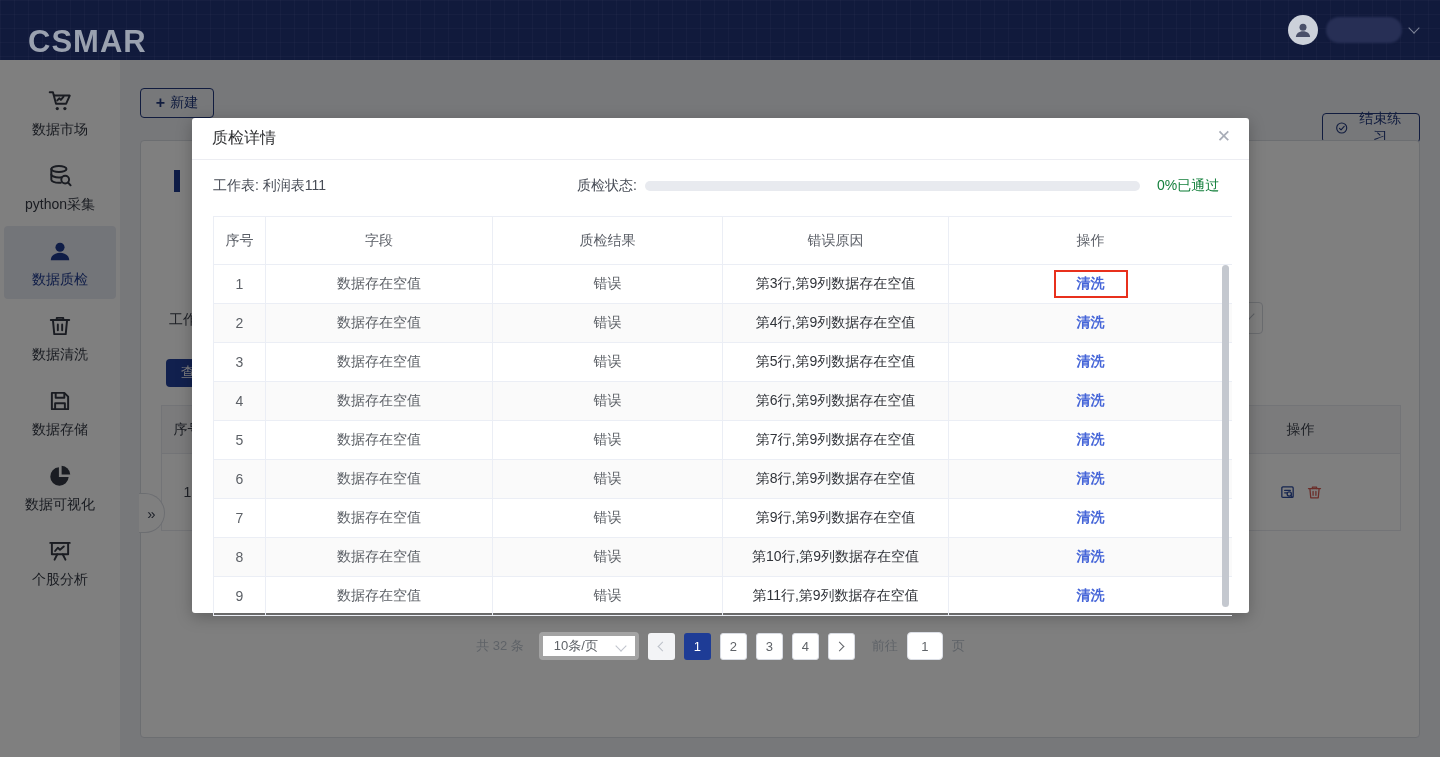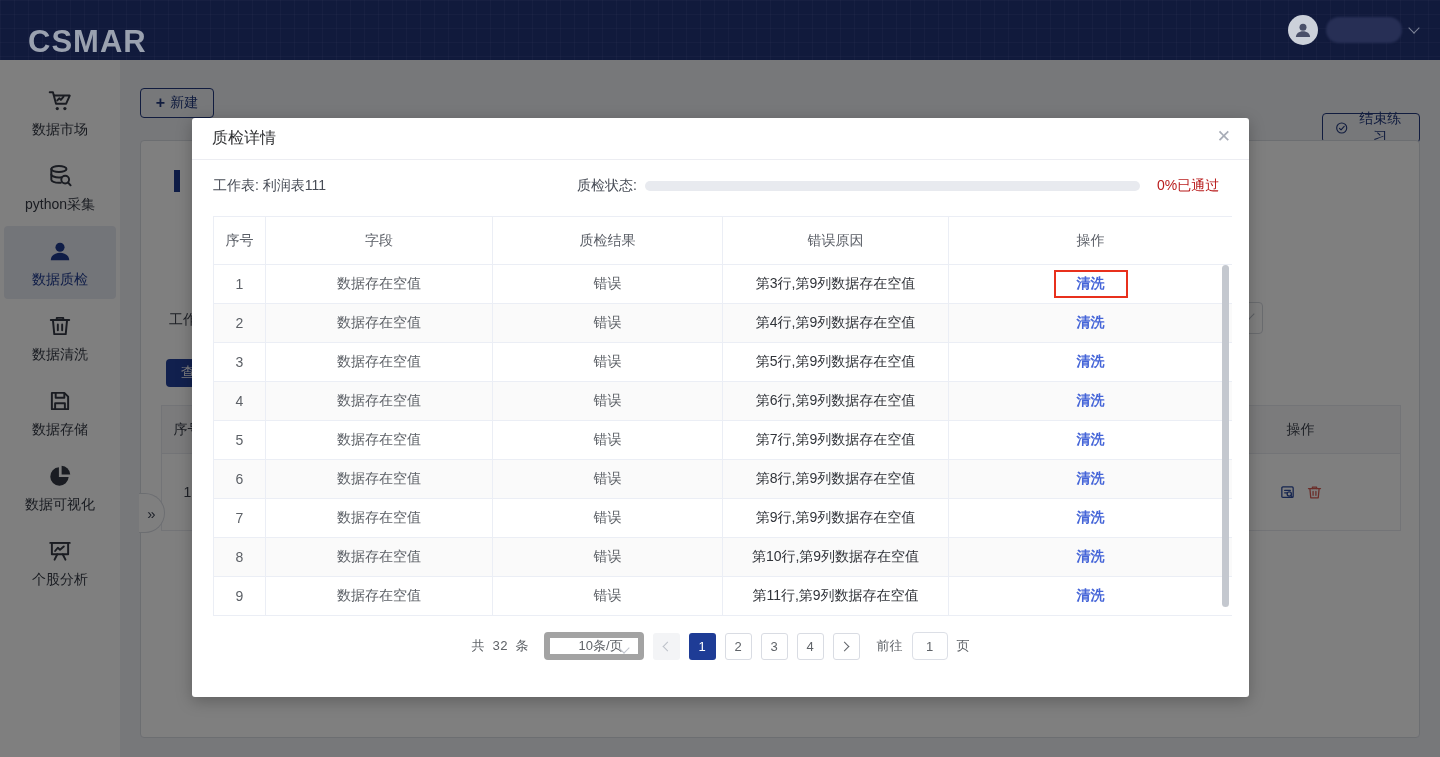--- a/index.html
+++ b/index.html
@@ -41,62 +41,62 @@
   .bg-table { position:absolute; left:20px; top:264px; width:1240px; border-collapse:collapse; table-layout:fixed; font-size:14px; color:#3c414c; }
   .bg-table th, .bg-table td { border:1px solid #e6e9ef; text-align:center; font-weight:400; }
   .bg-table th { background:#f6f7f9; height:48px; line-height:21px; padding:3px; }
   .bg-table td { height:77px; background:#fff; }
   .bg-row-icons { display:flex; gap:10px; justify-content:center; align-items:center; }
   .collapse-tab { position:absolute; left:-2px; top:352px; width:26px; height:40px; background:#fff; border:1px solid #d9dce3;
     border-left:none; border-radius:0 20px 20px 0; display:flex; align-items:center; justify-content:center;
     color:#3f4656; font-size:15px; cursor:pointer; }
 
   
-  .pg-select { position:relative; width:100px; height:28px; border:6px solid #a3a3a3; border-radius:4px; background:#fff;
-    display:flex; align-items:center; padding-left:29px; color:#5f6368; cursor:pointer; }
+  .pg-select { position:relative; width:100px; height:28px; border:4px solid #a3a3a3; border-radius:4px; background:#fff;
+    display:flex; align-items:center; padding-left:11px; color:#5f6368; cursor:pointer; }
   .pg-select .chev-down { position:absolute; right:10px; top:10px; border-color:#c0c4cc; }
   .pg-btn { width:27px; height:27px; border-radius:3px; display:flex; align-items:center; justify-content:center;
     background:#fff; border:1px solid #d9dce3; color:#5f6368; cursor:pointer; font-size:13px; }
   .pg-btn.dis { background:#f3f4f6; border:none; color:#bcc1c9; cursor:default; }
   .pg-btn.active { background:#1e3c96; border:none; color:#fff; }
   .chev-l { width:7px; height:7px; border-left:1.6px solid currentColor; border-bottom:1.6px solid currentColor; transform:rotate(45deg); margin-left:3px; }
   .chev-r { width:7px; height:7px; border-right:1.6px solid currentColor; border-top:1.6px solid currentColor; transform:rotate(45deg); margin-right:3px; }
   .pg-input { width:36px; height:28px; border:1px solid #dcdfe6; border-radius:4px; text-align:center; font-size:13px; color:#5f6368; background:#fff; }
 
   
   .overlay { position:absolute; left:0; top:60px; width:1440px; height:697px; background:rgba(0,0,0,0.5); z-index:10; }
 
   
-  .modal { position:absolute; left:192px; top:118px; width:1057px; height:579px; background:#fff; border-radius:3px;
+  .modal { position:absolute; left:192px; top:118px; width:1057px; height:495px; background:#fff; border-radius:3px;
     box-shadow:0 4px 16px rgba(0,0,0,0.25); z-index:20; }
   .modal-head { position:relative; height:42px; border-bottom:1px solid #ecedf2; display:flex; align-items:center; padding:0 20px; }
   .modal-title { font-size:16px; color:#303133; }
   .modal-close { position:absolute; right:18px; top:10px; font-size:17px; color:#a8adb7; cursor:pointer; line-height:1; }
   .modal-info { position:absolute; left:0; top:56px; width:100%; height:24px; font-size:14px; color:#464b55; }
   .ws-text { position:absolute; left:21px; top:3px; }
   .status-label { position:absolute; left:385px; top:3px; }
   .progress-track { position:absolute; left:453px; top:7px; width:495px; height:10px; border-radius:5px; background:#e8eaef; overflow:hidden; }
   .progress-fill { height:100%; background:#ff9900; border-radius:5px; }
-  .progress-pct { position:absolute; left:965px; top:3px; color:#b91c1c; }
+  .progress-pct { position:absolute; left:965px; top:3px; color:#15803d; }
 
   .qc-wrap { position:absolute; left:21px; top:98px; width:1019px; height:409px; overflow:hidden; }
   .qc-table { width:1019px; border-collapse:collapse; table-layout:fixed; font-size:14px; }
   .qc-table th, .qc-table td { border:1px solid #ebeef5; text-align:center; }
   .qc-table th { height:48px; color:#5a5e66; font-weight:500; background:#fff; }
   .qc-table td { height:39px; color:#5d6167; }
   .qc-table tbody tr:nth-child(even) td { background:#fafafa; }
   .qc-table td.reason { color:#303339; }
   .err { color:#f34a3c; }
   .act-link { color:#4565d8; cursor:pointer;font-weight:bold; }
   .hl-box { display:inline-block; border:2px solid #e8301c; padding:3px 21px; }
   .scroll-thumb { position:absolute; left:1030px; top:147px; width:7px; height:342px; background:#c4c8cf; border-radius:4px; z-index:22; cursor:pointer; }
 
   .modal-pager { position:absolute; left:0; top:514px; width:1057px; display:flex; justify-content:center; align-items:center; gap:9px;
     font-size:13px; color:#5f6368; }
-  .pg-total { margin-right:6px; font-size:13px;font-family:Liberation Mono, monospace; }
+  .pg-total { margin-right:6px; font-size:13px; }
   .pg-goto { margin-left:8px; }
 </style>
 </head>
 <body>
 
 <div class="stage">
 
   <div class="app-header">
     <div class="logo">CSMAR</div>
     <div class="user-area">

